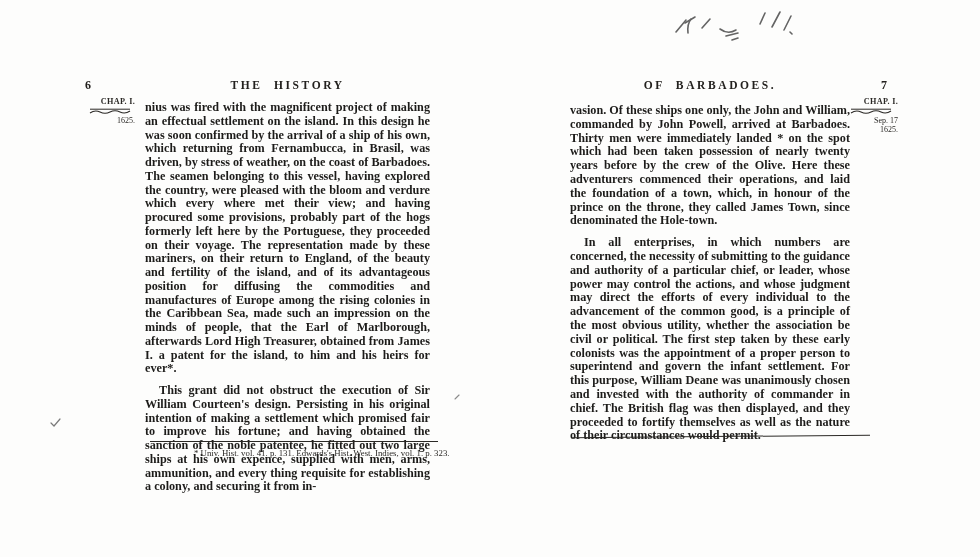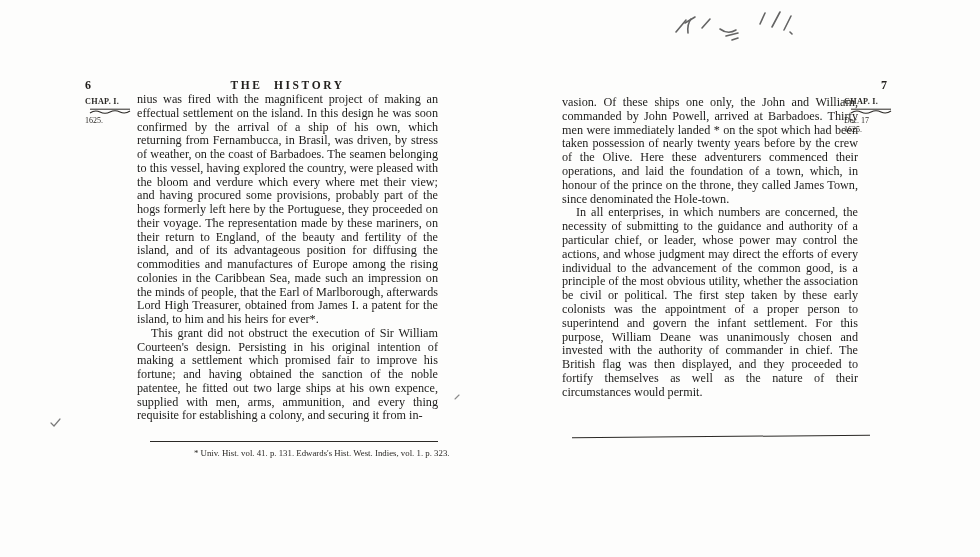--- a/index.html
+++ b/index.html
@@ -25,39 +25,39 @@
     text-align:center;
     font-size:11.5px;font-weight:bold;
     letter-spacing:2.6px;word-spacing:6px;
     color:#23211e;
   }
   .running-header.left{left:137px;width:301px;}
   .running-header.right{left:562px;width:296px;}
   
   .margin-note{
     position:absolute;top:97px;
-    text-align:left;
+    text-align:right;
     font-size:8px;line-height:9.5px;
     color:#2a2825;
   }
   .margin-note.left{left:85px;width:50px;}
   .margin-note.right{left:844px;width:54px;}
   .margin-note .chap{font-weight:bold;letter-spacing:.3px;font-size:8.2px;}
   .margin-note svg{display:block;margin:1px auto 1px auto;}
   
   .body-text{
     position:absolute;
     text-align:justify;
     font-size:12.2px;
     color:#1d1c1a;
     text-rendering:optimizeLegibility;
   }
   .body-text.left{left:137px;top:93px;width:301px;line-height:13.75px;}
   .body-text.right{left:562px;top:96px;width:296px;line-height:13.8px;}
-  .body-text p{margin:0;padding:0;}
+  .body-text p{margin:8px;padding:0;font-weight:bold;}
   .body-text p.indent{text-indent:14px;}
   
   .foot-rule{
     position:absolute;height:1.4px;background:#2b2926;
   }
   .foot-rule.left{left:150px;top:441px;width:288px;}
   .foot-rule.right{left:572px;top:436px;width:298px;transform:rotate(-0.5deg);}
   .footnote{
     position:absolute;
     font-size:8.8px;line-height:10.8px;
@@ -106,30 +106,31 @@
   </div>
 
   <div class="body-text left">
     <p>nius was fired with the magnificent project of making an effectual settlement on the island.  In this design he was soon confirmed by the arrival of a ship of his own, which returning from Fernambucca, in Brasil, was driven, by stress of weather, on the coast of Barbadoes.  The seamen belonging to this vessel, having explored the country, were pleased with the bloom and verdure which every where met their view; and having procured some provisions, probably part of the hogs formerly left here by the Portuguese, they proceeded on their voyage.  The representation made by these mariners, on their return to England, of the beauty and fertility of the island, and of its advantageous position for diffusing the commodities and manufactures of Europe among the rising colonies in the Caribbean Sea, made such an impression on the minds of people, that the Earl of Marlborough, afterwards Lord High Treasurer, obtained from James I. a patent for the island, to him and his heirs for ever*.</p>
     <p class="indent">This grant did not obstruct the execution of Sir William Courteen's design.  Persisting in his original intention of making a settlement which promised fair to improve his fortune; and having obtained the sanction of the noble patentee, he fitted out two large ships at his own expence, supplied with men, arms, ammunition, and every thing requisite for establishing a colony, and securing it from in-</p>
   </div>
 
   <div class="foot-rule left"></div>
   <div class="footnote left">* Univ. Hist. vol. 41. p. 131.   Edwards's Hist. West. Indies, vol. 1. p. 323.</div>
 
+  <div class="running-header right">OF BARBADOES.</div>
 
   <div class="page-num right">7</div>
 
   <div class="margin-note right">
     <div class="chap">CHAP. I.</div>
     <svg width="42" height="7" viewBox="0 0 42 7">
       <path d="M1,1.2 H41" stroke="#2a2825" stroke-width="1" fill="none"></path>
       <path d="M1,5 q5,-3.5 10,-1 t10,0 t10,0 t10,-1" stroke="#2a2825" stroke-width="1.1" fill="none"></path>
     </svg>
-    <div>Dec. 17</div>
+    <div>Sep. 17</div>
     <div>1625.</div>
   </div>
 
   <div class="body-text right">
     <p>vasion.  Of these ships one only, the John and William, commanded by John Powell, arrived at Barbadoes.  Thirty men were immediately landed * on the spot which had been taken possession of nearly twenty years before by the crew of the Olive.  Here these adventurers commenced their operations, and laid the foundation of a town, which, in honour of the prince on the throne, they called James Town, since denominated the Hole-town.</p>
     <p class="indent">In all enterprises, in which numbers are concerned, the necessity of submitting to the guidance and authority of a particular chief, or leader, whose power may control the actions, and whose judgment may direct the efforts of every individual to the advancement of the common good, is a principle of the most obvious utility, whether the association be civil or political.  The first step taken by these early colonists was the appointment of a proper person to superintend and govern the infant settlement.  For this purpose, William Deane was unanimously chosen and invested with the authority of commander in chief.  The British flag was then displayed, and they proceeded to fortify themselves as well as the nature of their circumstances would permit.</p>
   </div>
 
   <div class="foot-rule right"></div>
 

